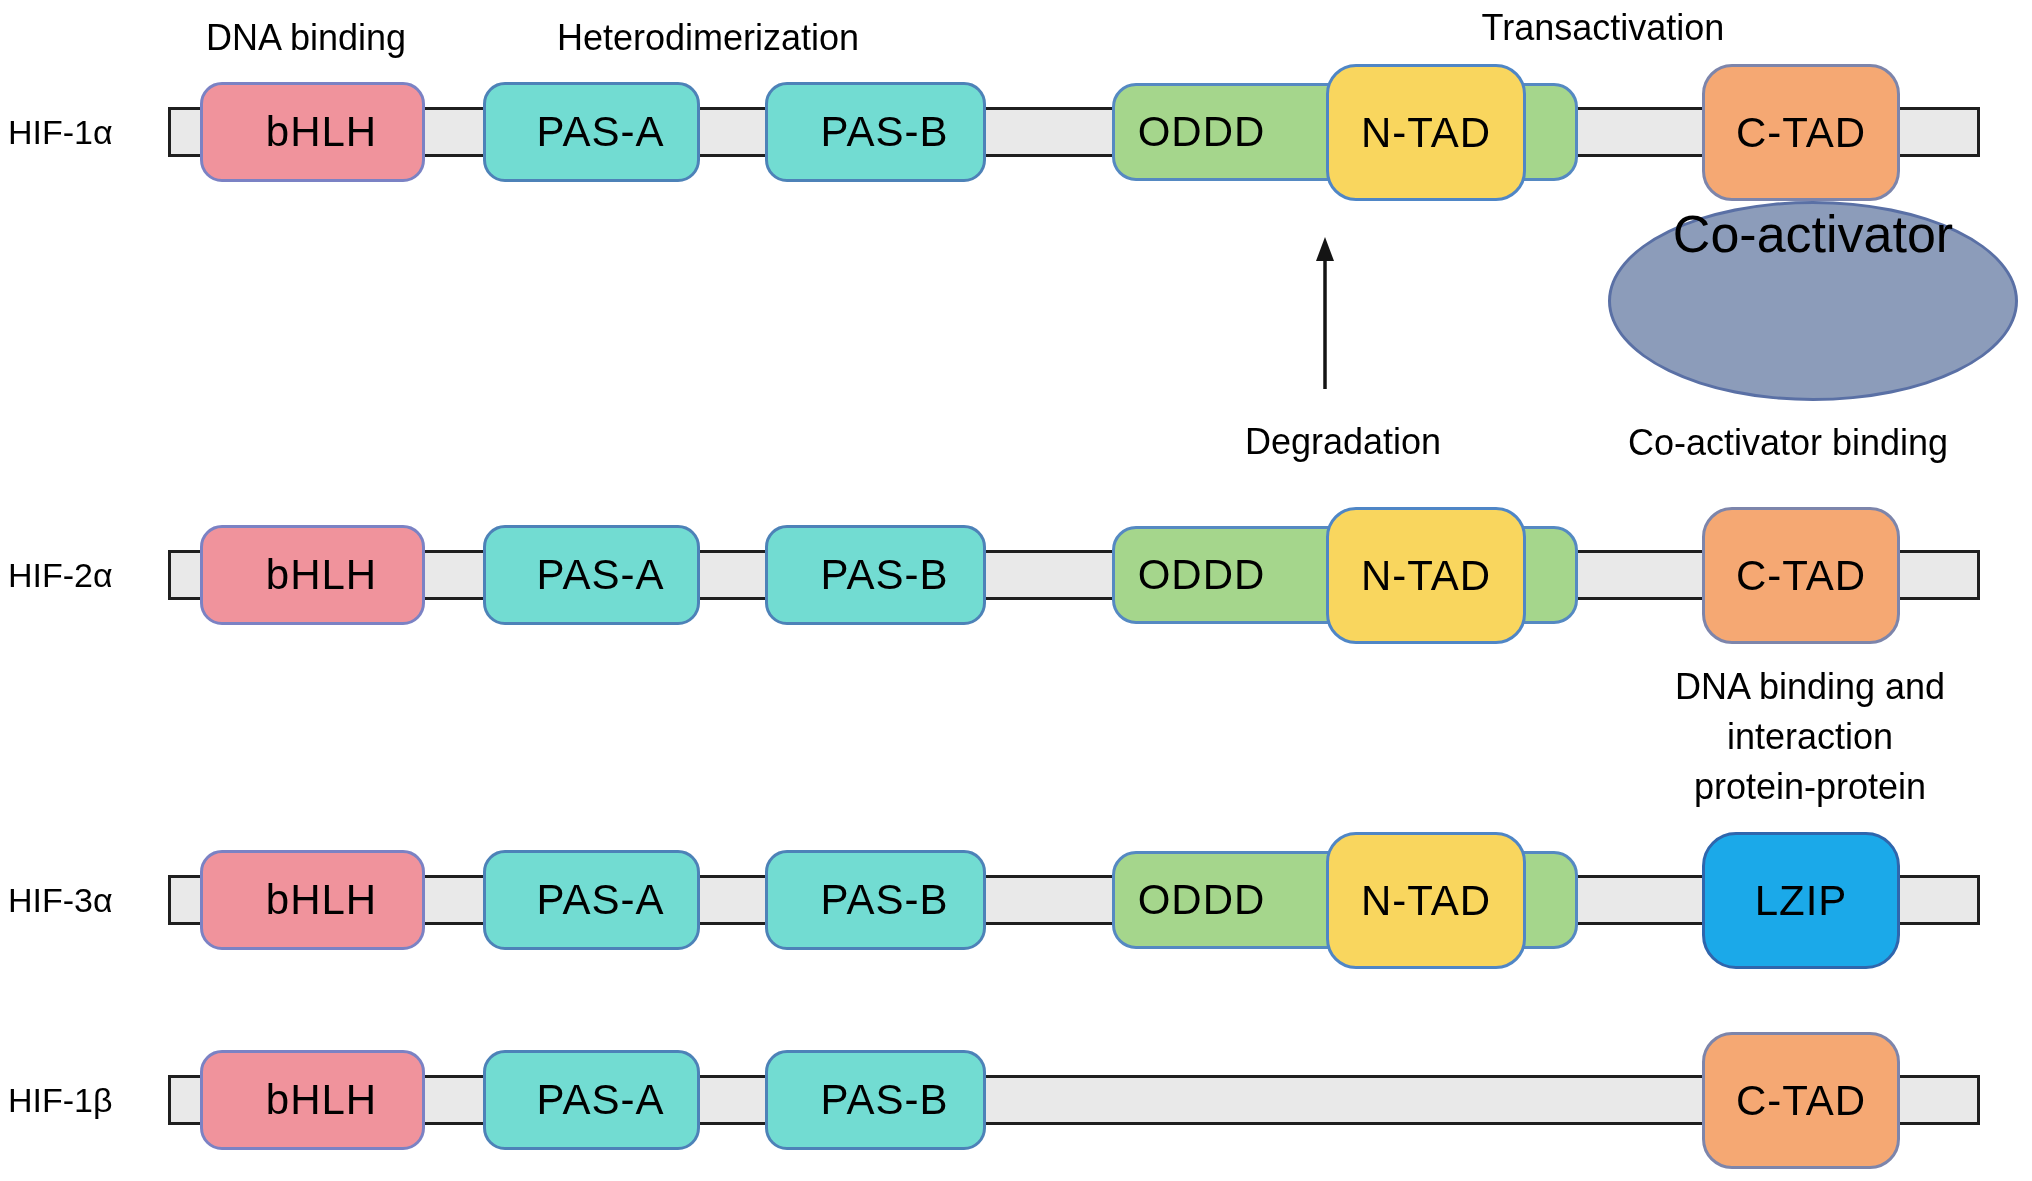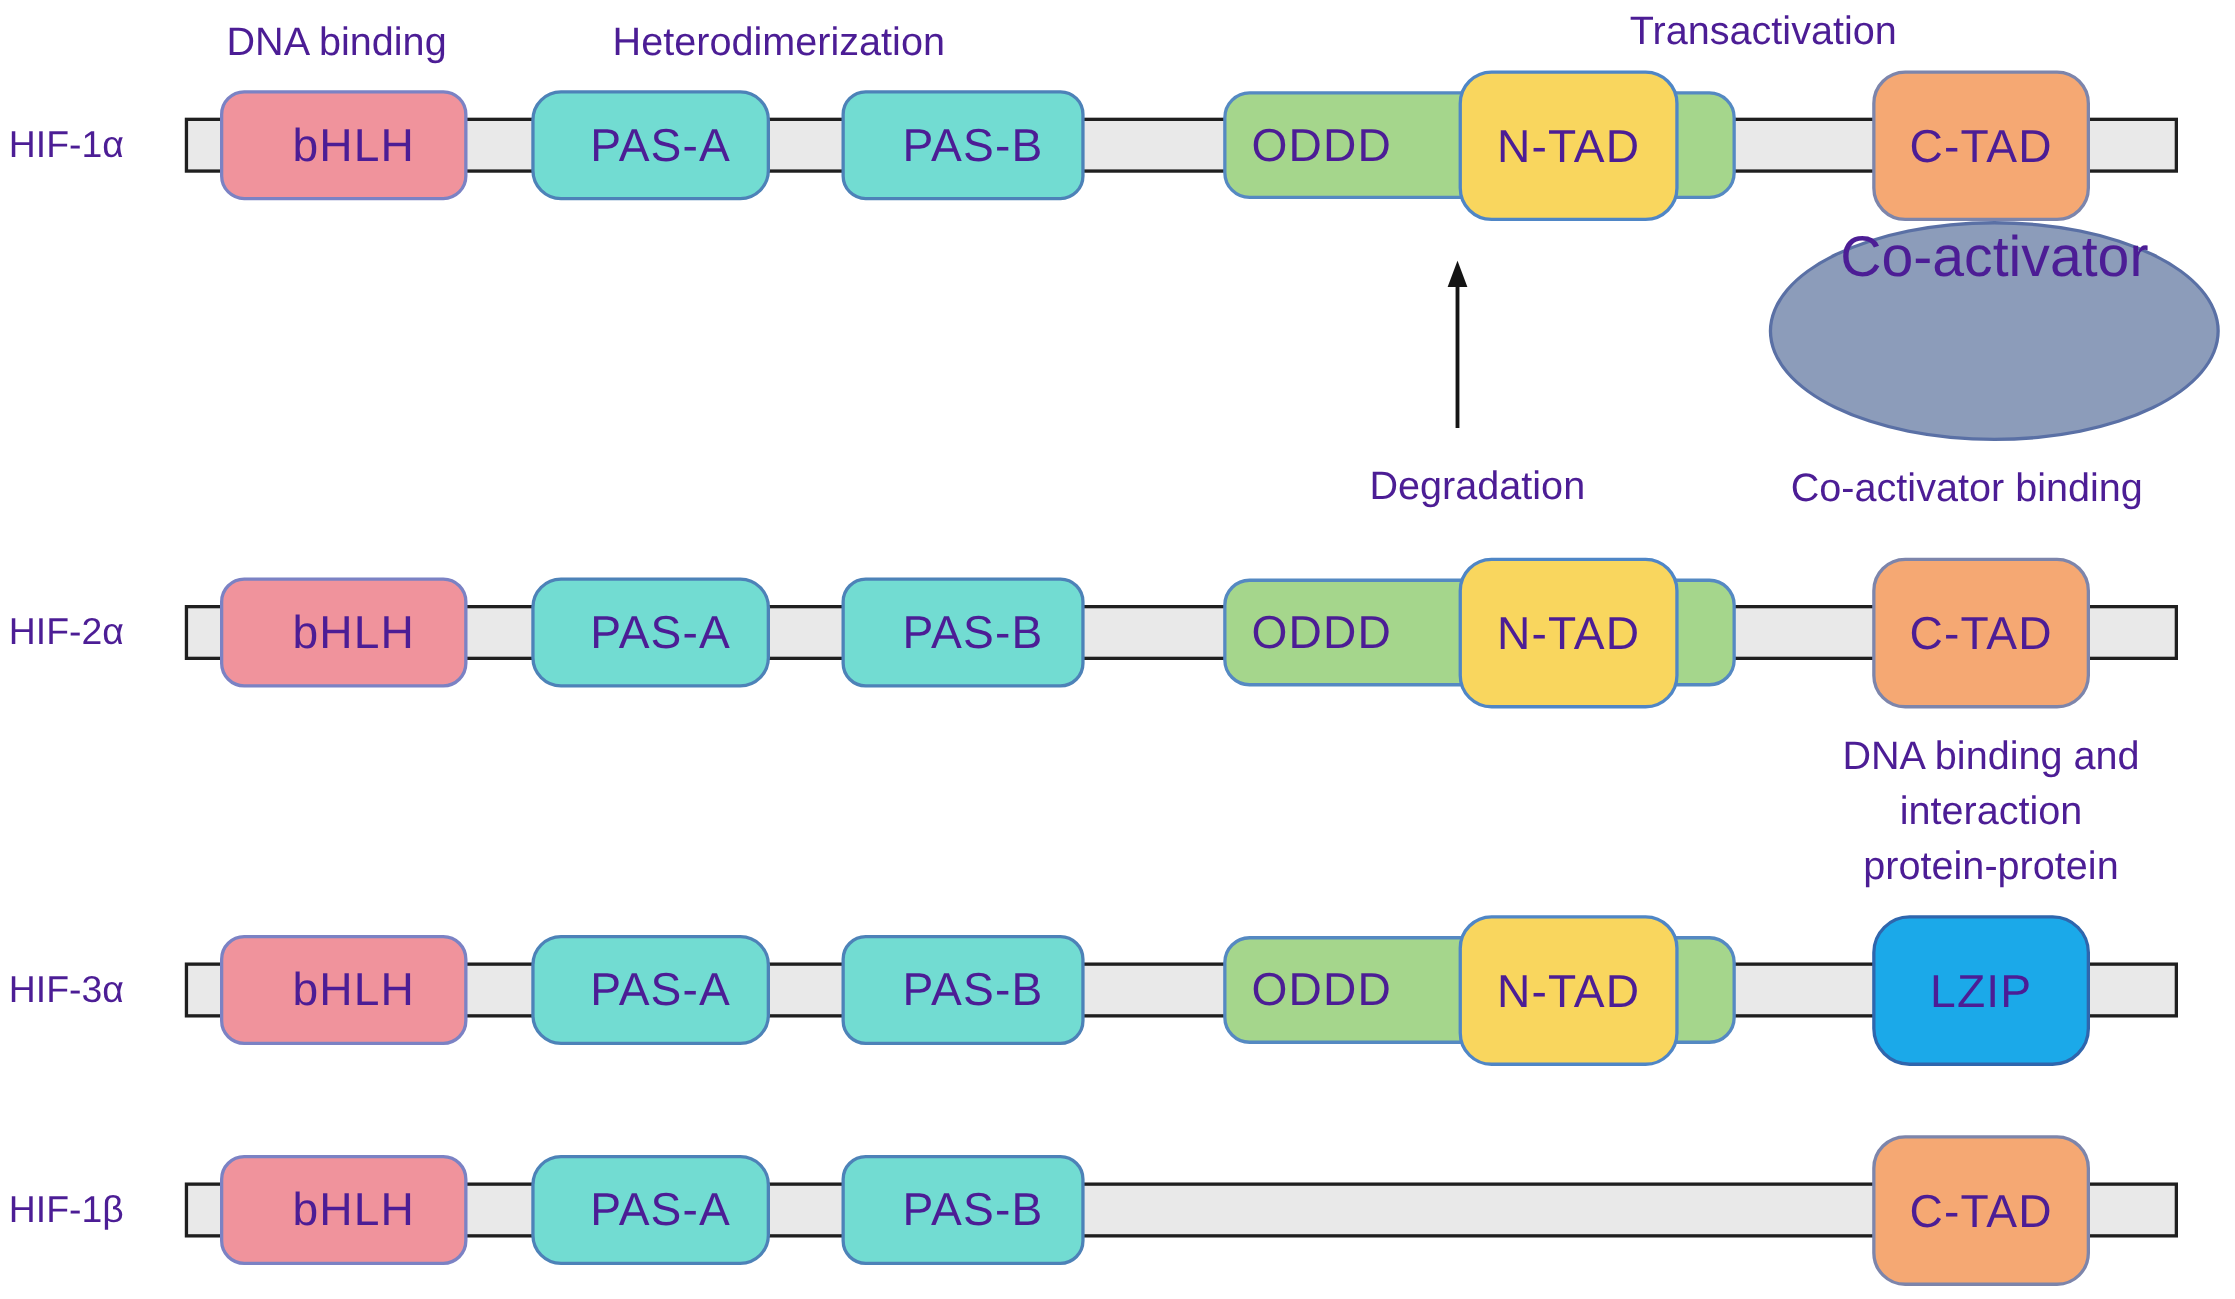--- a/index.html
+++ b/index.html
@@ -1,18 +1,18 @@
 <!DOCTYPE html>
 <html><head>
 <meta charset="utf-8">
 <style>
   html,body{margin:0;padding:0;background:#ffffff;}
   .figure{
     position:relative;width:2032px;height:1181px;background:#ffffff;
-    font-family:"Liberation Sans","DejaVu Sans",sans-serif;color:#4c1d95;overflow:hidden;
+    font-family:"Liberation Sans","DejaVu Sans",sans-serif;color:#000000;overflow:hidden;
   }
   
   .note{position:absolute;text-align:center;font-size:36px;line-height:44px;white-space:nowrap;}
   .note-block{position:absolute;text-align:center;font-size:36px;line-height:50px;}
   
   .row{position:absolute;left:0;width:2032px;height:160px;}
   .row-label{
     position:absolute;left:8px;top:80px;transform:translateY(-50%);
     font-size:34px;white-space:nowrap;z-index:5;
   }
@@ -30,21 +30,21 @@
   .d-bhlh{background:#f0939c;border:3px solid #7b82c4;}
   .d-pas{background:#72dcd2;border:3px solid #4d82b8;}
   .d-oddd{background:#a5d68c;border:3px solid #5589c2;}
   .d-oddd .oddd-label{position:absolute;left:14px;top:0;height:100%;width:145px;
     display:flex;align-items:center;justify-content:center;}
   .d-ntad{background:#f9d65e;border:3px solid #4f86c6;}
   .d-ctad{background:#f5a873;border:3px solid #7d85ab;}
   .d-lzip{background:#1ba9e9;border:3px solid #2f66ad;border-radius:34px;}
   
   .x-bhlh{left:200px;width:225px;}
-  .x-pasa{left:483px;width:217px;border-radius:27px;}
+  .x-pasa{left:483px;width:217px;}
   .x-pasb{left:765px;width:221px;}
   .x-oddd{left:1112px;width:466px;}
   .x-ntad{left:1326px;width:200px;text-align:right;}
   .x-ctad{left:1702px;width:198px;}
   
   .r1{top:52px;}
   .r2{top:495px;}
   .r3{top:820px;}
   .r4{top:1020px;}
   

